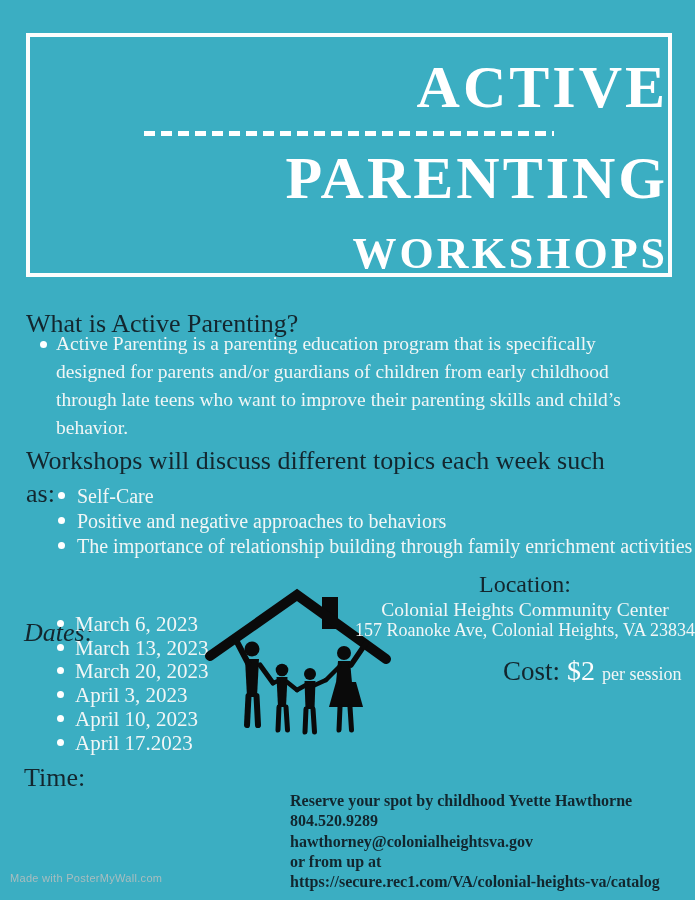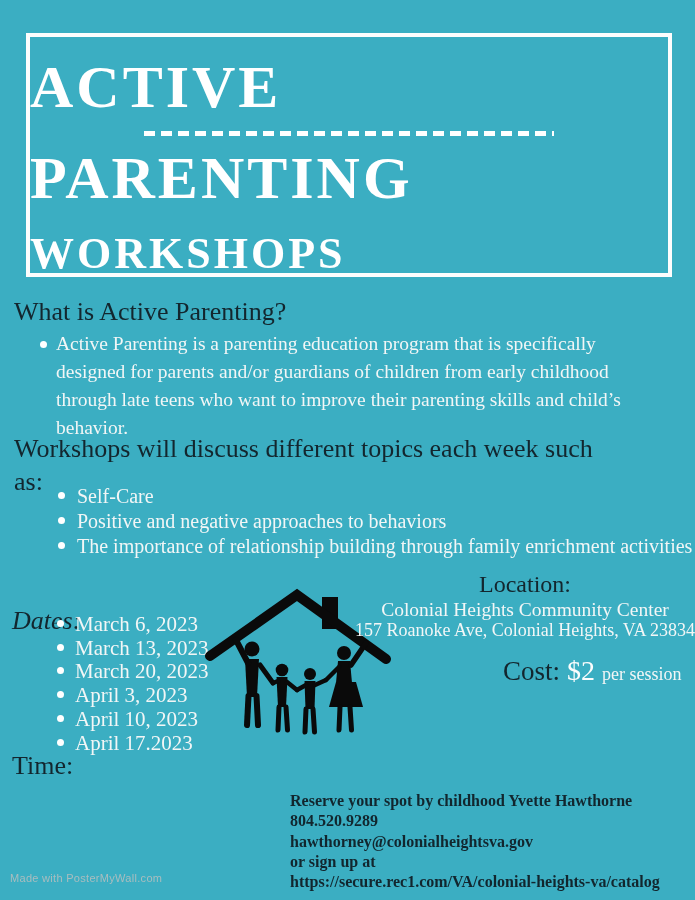--- a/index.html
+++ b/index.html
@@ -10,21 +10,21 @@
     background: #3BAEC2;
     overflow: hidden;
     font-family: "Liberation Serif", serif;
   }
   
   .title-box {
     position: absolute;
     left: 26px; top: 33px;
     width: 638px; height: 236px;
     border: 4px solid #FDFDFD;
-    text-align: left;
+    text-align: right;
     color: #FFFFFF;
   }
   .title-main {
     font-size: 60px;
     line-height: 1;
     font-weight: 700;
     letter-spacing: 3px;
   }
   .title-line1 { margin-top: 20px; }
   .dashed-divider {
@@ -39,21 +39,21 @@
     font-weight: 700;
     letter-spacing: 3px;
   }
   
   .dark-heading {
     position: absolute;
     color: #13262E;
     font-size: 26px;
     line-height: 33px;
     font-weight: 500;
-    margin: 0;
+    margin: 12px;
   }
   .light { color: #F2F6F6; }
   ul.blist {
     position: absolute;
     list-style: none;
     margin: 0; padding: 0;
   }
   ul.blist li {
     position: relative;
     color: #F2F6F6;
@@ -230,19 +230,19 @@
     <span class="cost-amount">$2</span>
     <span class="cost-suffix">per session</span>
   </div>
 
   <h2 class="dark-heading time-heading">Time:</h2>
 
   <div class="contact-block">
     <div>Reserve your spot by childhood Yvette Hawthorne</div>
     <div>804.520.9289</div>
     <div>hawthorney@colonialheightsva.gov</div>
-    <div>or sign up at</div>
+    <div>or from up at</div>
     <div>https://secure.rec1.com/VA/colonial-heights-va/catalog</div>
   </div>
 
   <div class="credit">Made with PosterMyWall.com</div>
 
 </div>
 
 </body></html>

